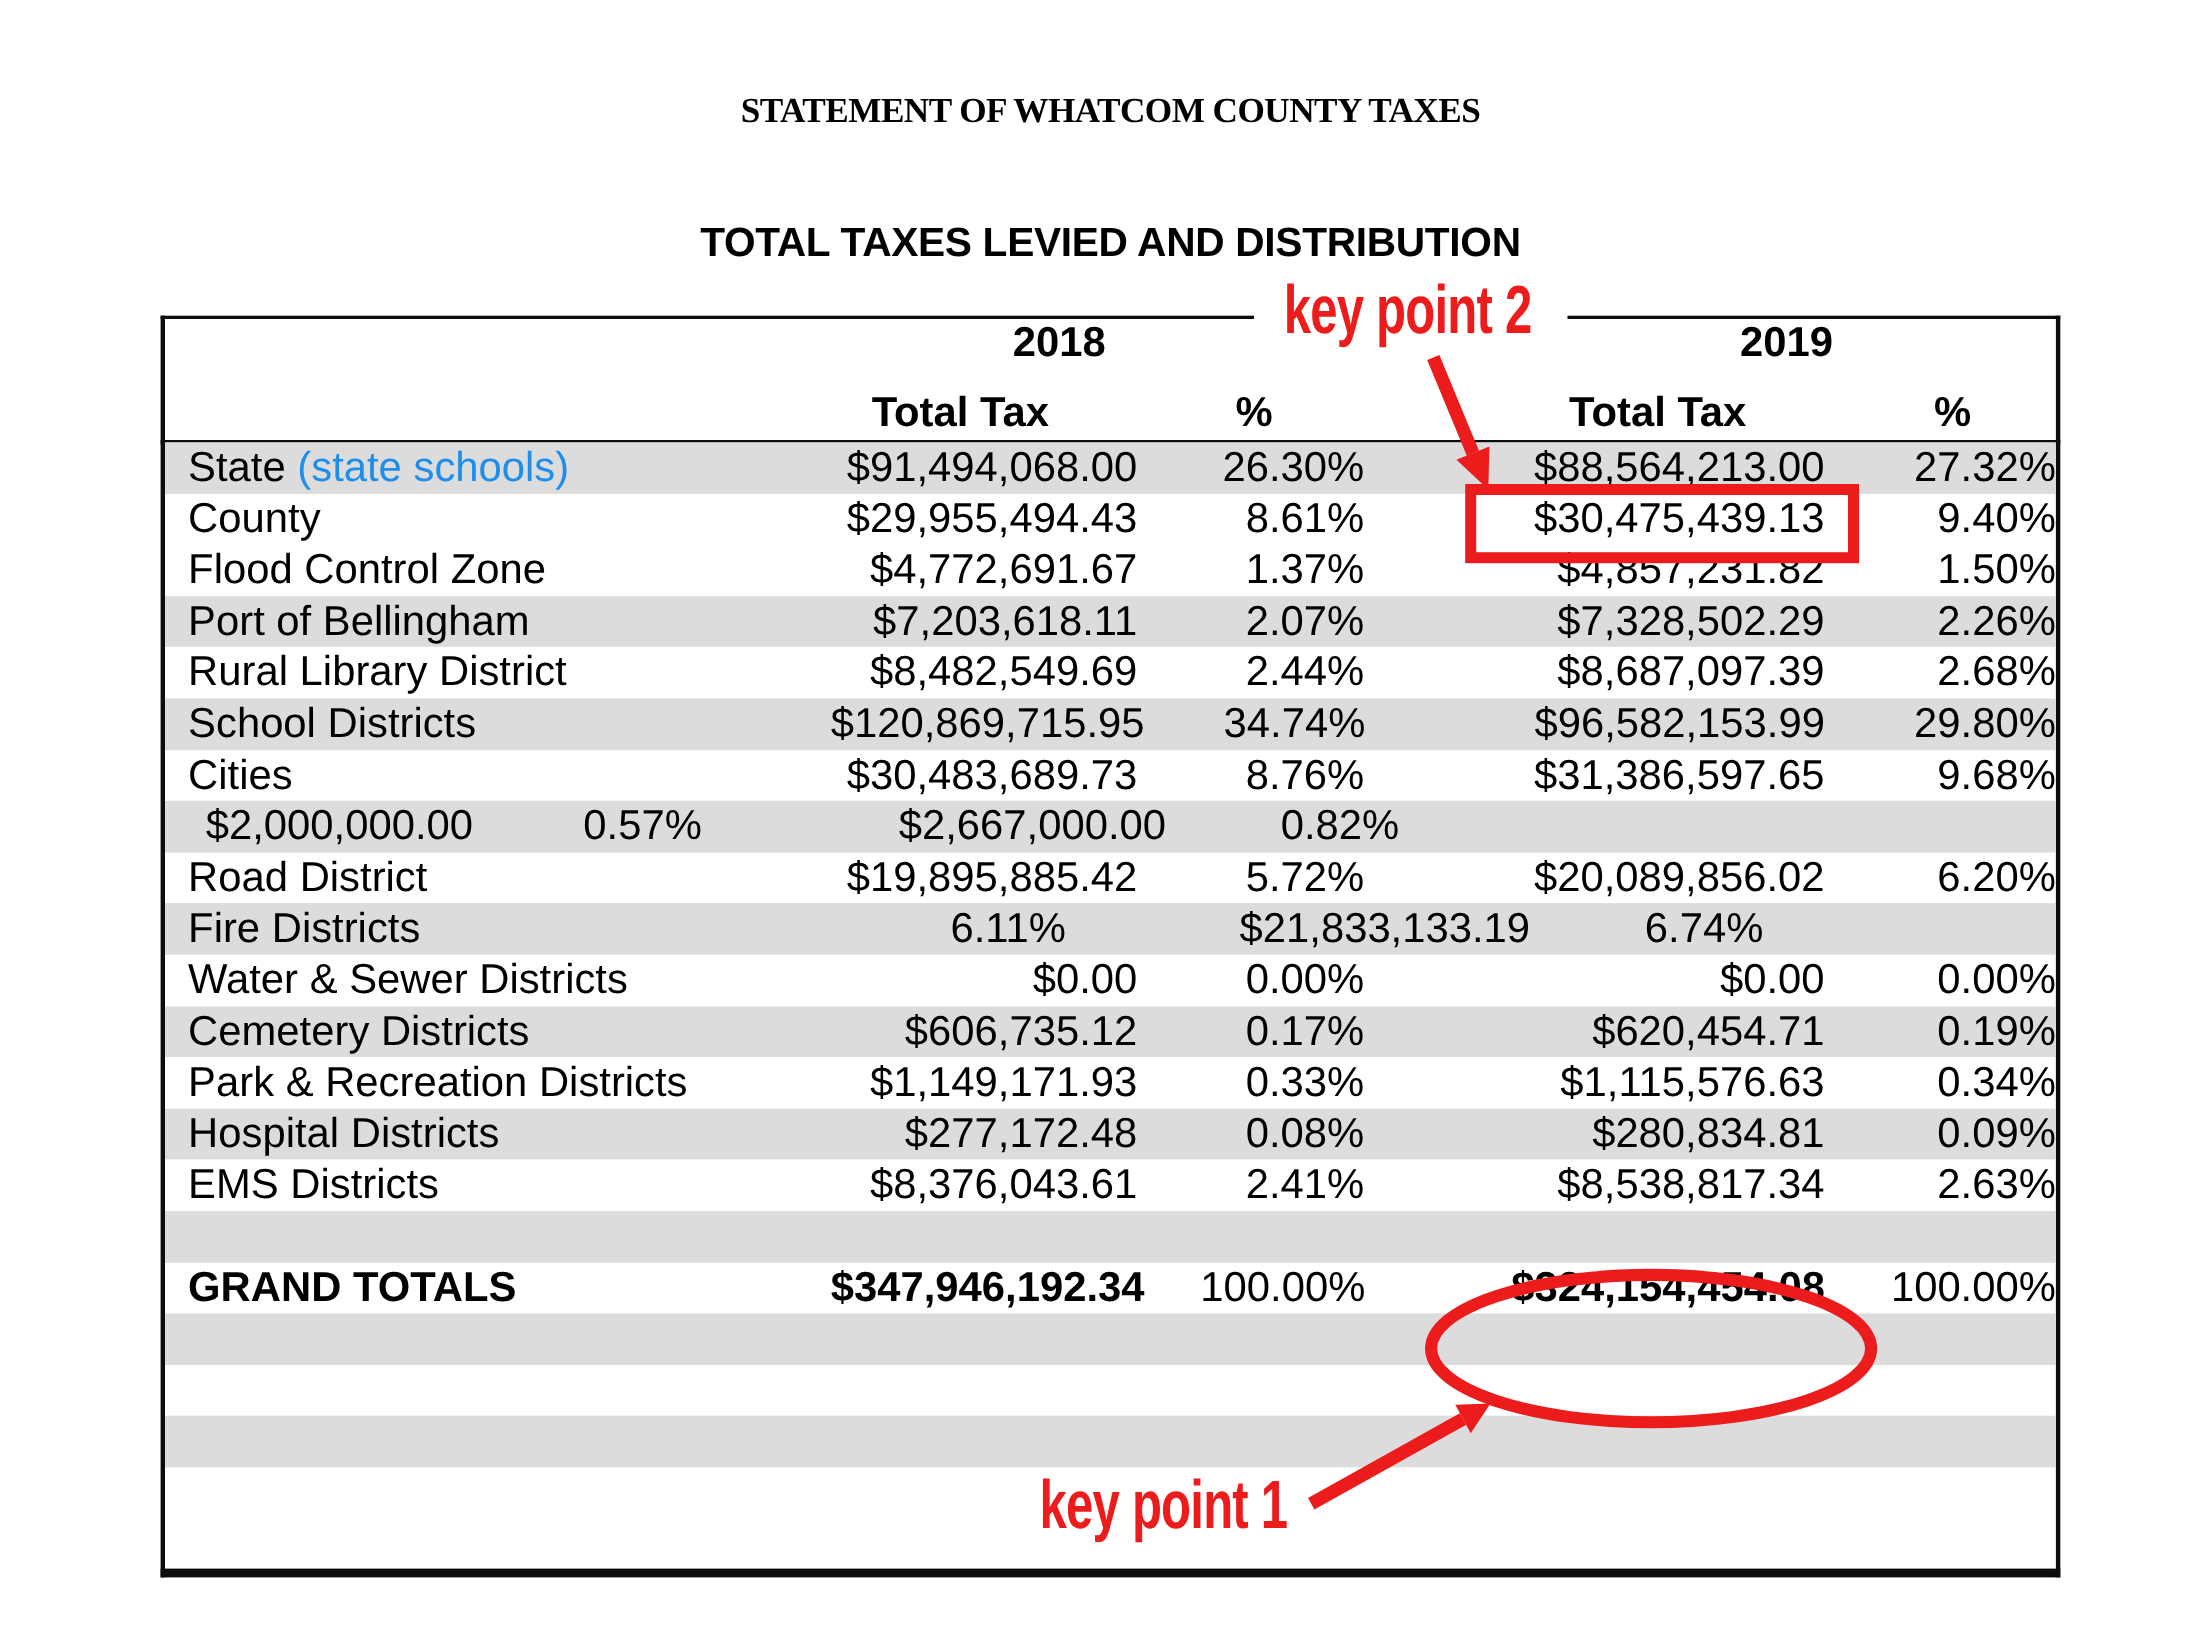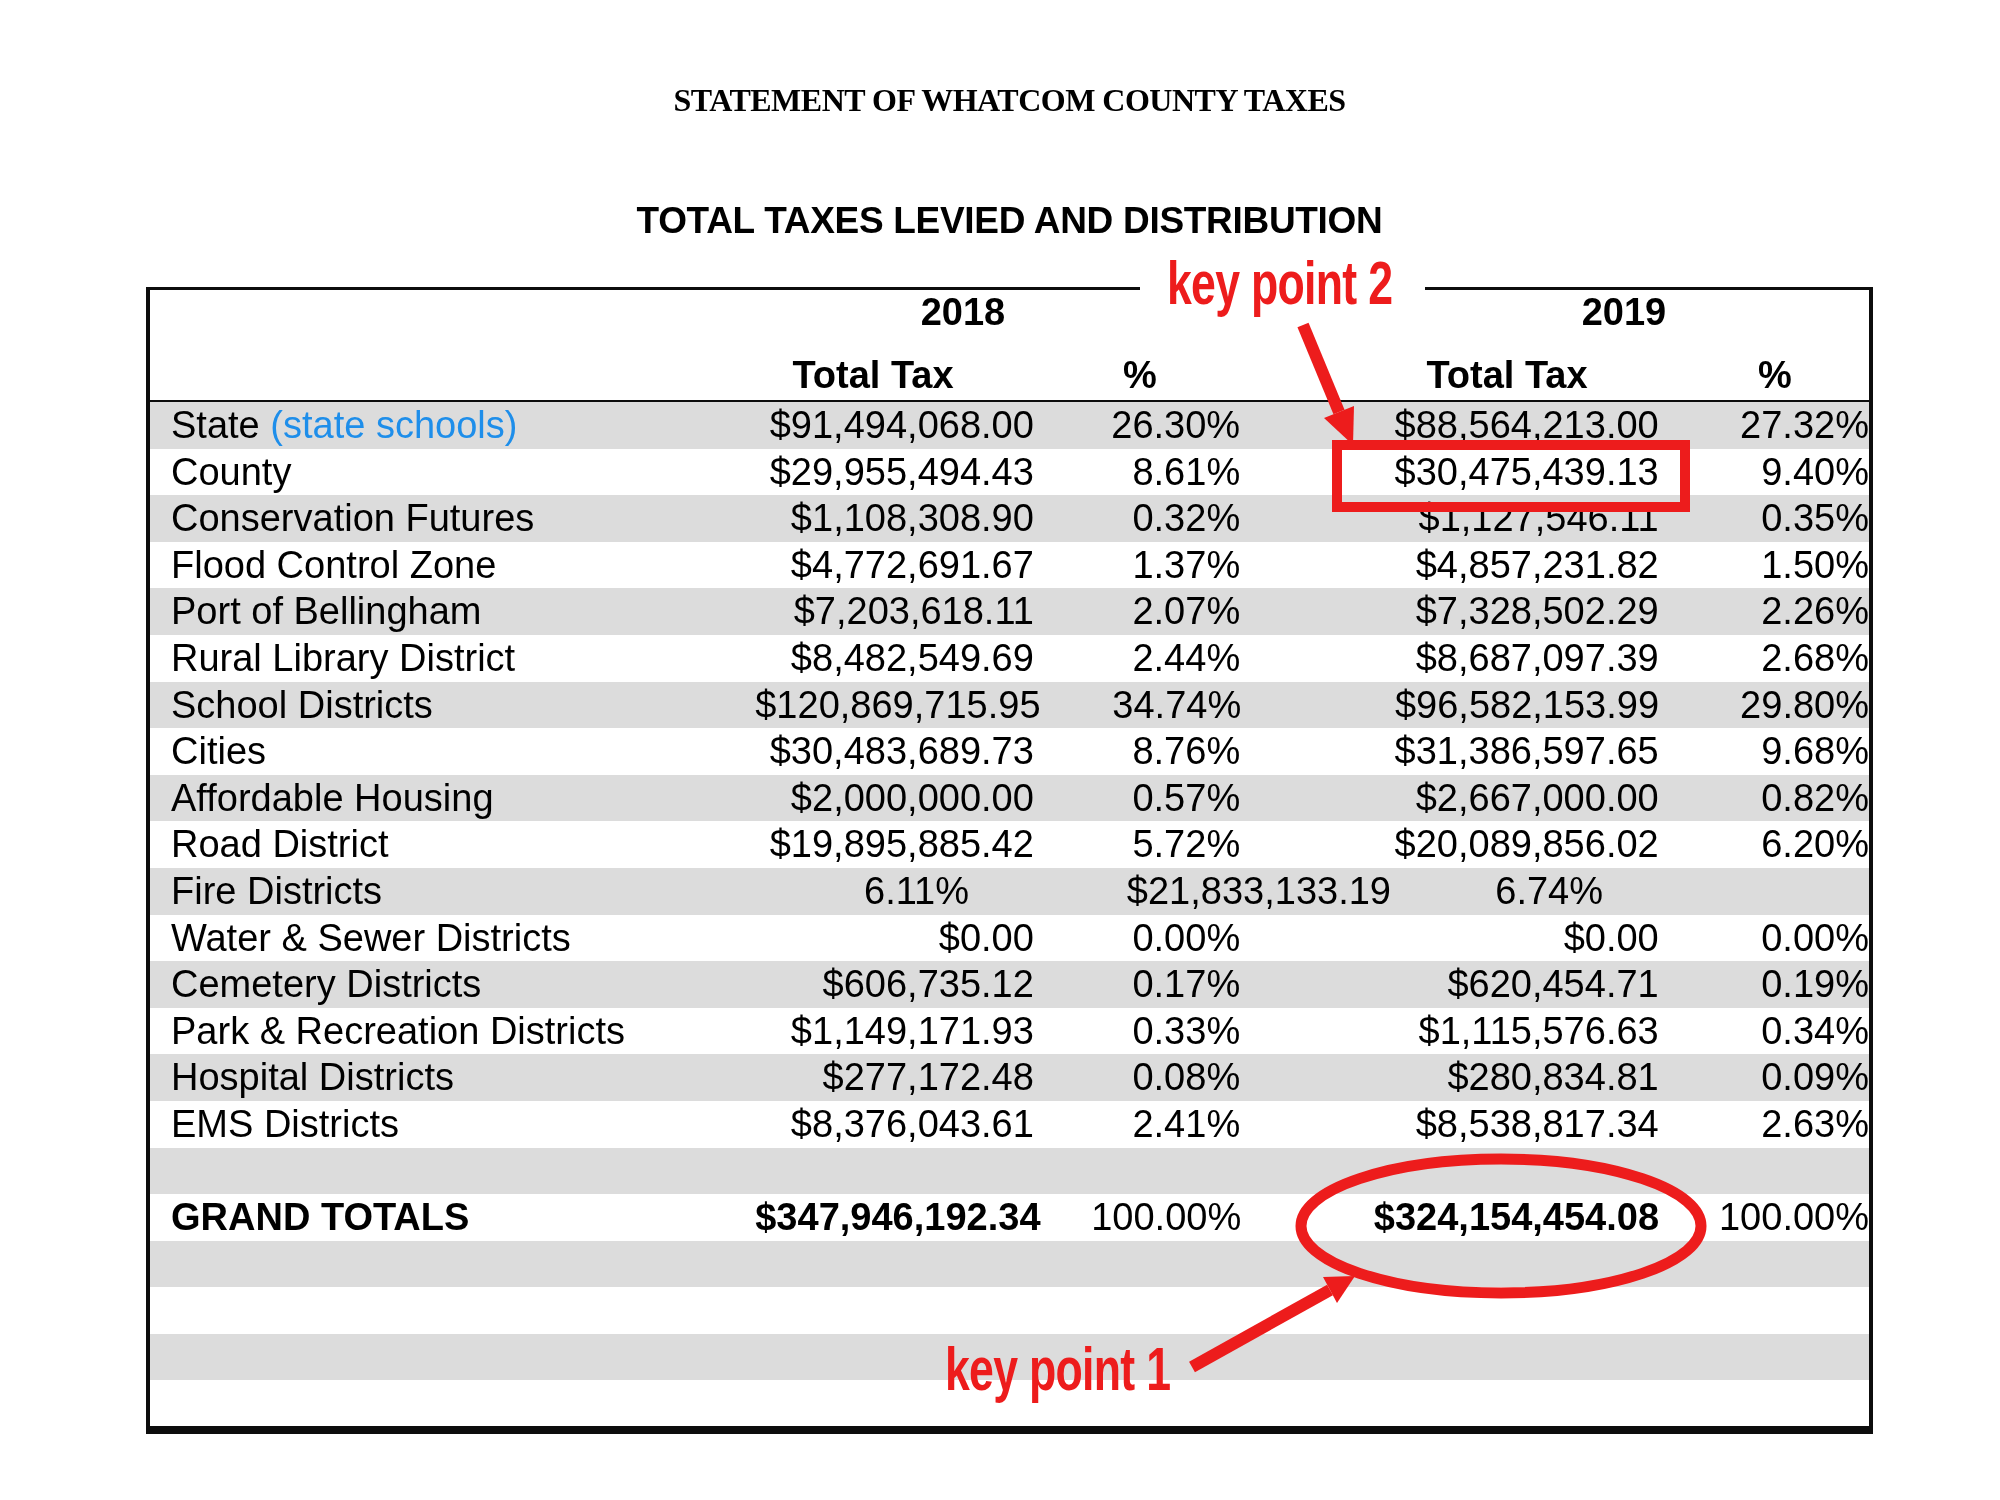--- a/index.html
+++ b/index.html
@@ -88,27 +88,20 @@
       <span class="c c-tax19">$88,564,213.00</span>
       <span class="c c-pct19">27.32%</span>
     </div>
     <div class="row">
       <span class="c c-label">County</span>
       <span class="c c-tax18">$29,955,494.43</span>
       <span class="c c-pct18">8.61%</span>
       <span class="c c-tax19">$30,475,439.13</span>
       <span class="c c-pct19">9.40%</span>
     </div>
-    <div class="row shaded">
-      <span class="c c-label">Conservation Futures</span>
-      <span class="c c-tax18">$1,108,308.90</span>
-      <span class="c c-pct18">0.32%</span>
-      <span class="c c-tax19">$1,127,546.11</span>
-      <span class="c c-pct19">0.35%</span>
-    </div>
     <div class="row">
       <span class="c c-label">Flood Control Zone</span>
       <span class="c c-tax18">$4,772,691.67</span>
       <span class="c c-pct18">1.37%</span>
       <span class="c c-tax19">$4,857,231.82</span>
       <span class="c c-pct19">1.50%</span>
     </div>
     <div class="row shaded">
       <span class="c c-label">Port of Bellingham</span>
       <span class="c c-tax18">$7,203,618.11</span>
@@ -131,21 +124,20 @@
       <span class="c c-pct19">29.80%</span>
     </div>
     <div class="row">
       <span class="c c-label">Cities</span>
       <span class="c c-tax18">$30,483,689.73</span>
       <span class="c c-pct18">8.76%</span>
       <span class="c c-tax19">$31,386,597.65</span>
       <span class="c c-pct19">9.68%</span>
     </div>
     <div class="row shaded">
-      <span class="c c-label">Affordable Housing</span>
       <span class="c c-tax18">$2,000,000.00</span>
       <span class="c c-pct18">0.57%</span>
       <span class="c c-tax19">$2,667,000.00</span>
       <span class="c c-pct19">0.82%</span>
     </div>
     <div class="row">
       <span class="c c-label">Road District</span>
       <span class="c c-tax18">$19,895,885.42</span>
       <span class="c c-pct18">5.72%</span>
       <span class="c c-tax19">$20,089,856.02</span>

